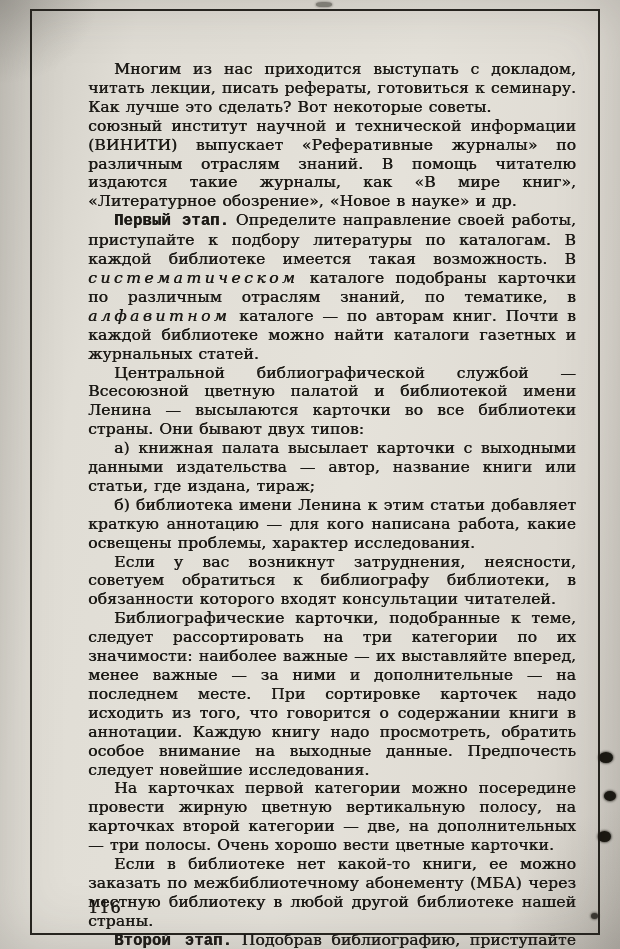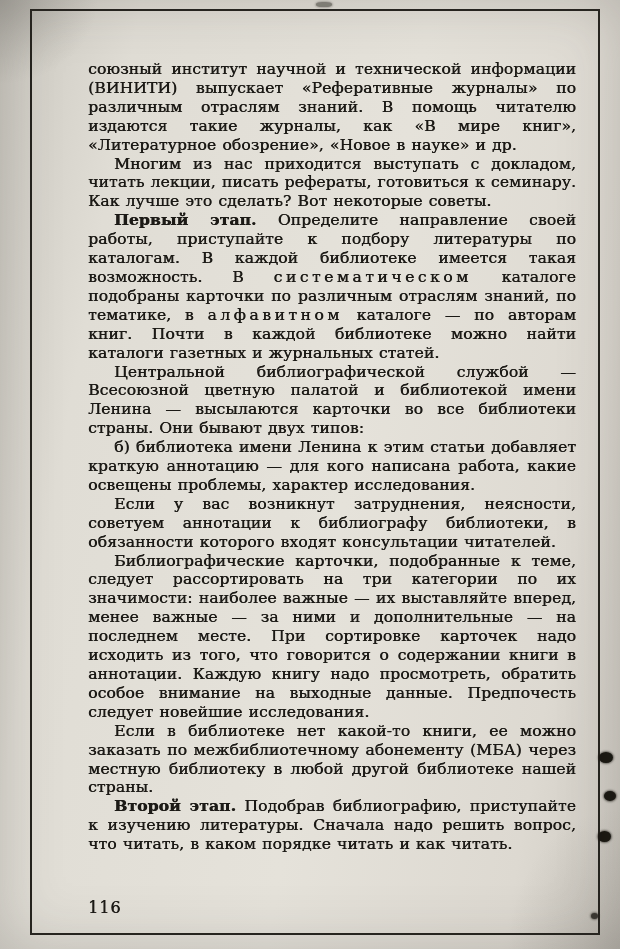--- a/index.html
+++ b/index.html
@@ -49,23 +49,25 @@
   }
   .para {
     margin: 0;
     padding: 0;
   }
   .para.indent {
     text-indent: 26px;
   }
   .seg-bold {
     font-weight: 700;
+    font-family: Liberation Mono, monospace;
   }
   .seg-spaced {
     letter-spacing: 3.5px;
+    font-style: italic;
   }
   .page-number {
     position: absolute;
     left: 88px;
     bottom: 32px;
     font-size: 16px;
     letter-spacing: 1px;
     text-shadow: 0.4px 0 0 currentColor;
   }
   .ink-speck {
@@ -80,27 +82,29 @@
   .speck-4 { left: 591px; top: 913px; width: 7px;  height: 6px; opacity: .8; }
   .speck-5 { left: 316px; top: 2px;  width: 16px; height: 5px; opacity: .45; border-radius: 40%; }
 </style>
 </head>
 <body>
 
 <div class="scan-page">
   <div class="page-frame"></div>
 
   <div class="text-block">
+      <p class="para indent"><span class="seg-normal">Многим из нас приходится выступать с докладом, читать лекции, писать рефераты, готовиться к семинару. Как лучше это сделать? Вот некоторые советы.</span></p>
       <p class="para"><span class="seg-normal">союзный институт научной и технической информации (ВИНИТИ) выпускает «Реферативные журналы» по различным отраслям знаний. В помощь читателю издаются такие журналы, как «В мире книг», «Литературное обозрение», «Новое в науке» и др.</span></p>
-      <p class="para indent"><span class="seg-normal">Многим из нас приходится выступать с докладом, читать лекции, писать рефераты, готовиться к семинару. Как лучше это сделать? Вот некоторые советы.</span></p>
       <p class="para indent"><span class="seg-bold">Первый этап.</span><span class="seg-normal"> Определите направление своей работы, приступайте к подбору литературы по каталогам. В каждой библиотеке имеется такая возможность. В </span><span class="seg-spaced">систематическом</span><span class="seg-normal"> каталоге подобраны карточки по различным отраслям знаний, по тематике, в </span><span class="seg-spaced">алфавитном</span><span class="seg-normal"> каталоге — по авторам книг. Почти в каждой библиотеке можно найти каталоги газетных и журнальных статей.</span></p>
       <p class="para indent"><span class="seg-normal">Центральной библиографической службой — Всесоюзной цветную палатой и библиотекой имени Ленина — высылаются карточки во все библиотеки страны. Они бывают двух типов:</span></p>
+      <p class="para indent"><span class="seg-normal">а) книжная палата высылает карточки с выходными данными издательства — автор, название книги или статьи, где издана, тираж;</span></p>
       <p class="para indent"><span class="seg-normal">б) библиотека имени Ленина к этим статьи добавляет краткую аннотацию — для кого написана работа, какие освещены проблемы, характер исследования.</span></p>
-      <p class="para indent"><span class="seg-normal">Если у вас возникнут затруднения, неясности, советуем аннотации к библиографу библиотеки, в обязанности которого входят консультации читателей.</span></p>
+      <p class="para indent"><span class="seg-normal">Если у вас возникнут затруднения, неясности, советуем обратиться к библиографу библиотеки, в обязанности которого входят консультации читателей.</span></p>
       <p class="para indent"><span class="seg-normal">Библиографические карточки, подобранные к теме, следует рассортировать на три категории по их значимости: наиболее важные — их выставляйте вперед, менее важные — за ними и дополнительные — на последнем месте. При сортировке карточек надо исходить из того, что говорится о содержании книги в аннотации. Каждую книгу надо просмотреть, обратить особое внимание на выходные данные. Предпочесть следует новейшие исследования.</span></p>
+      <p class="para indent"><span class="seg-normal">На карточках первой категории можно посередине провести жирную цветную вертикальную полосу, на карточках второй категории — две, на дополнительных — три полосы. Очень хорошо вести цветные карточки.</span></p>
       <p class="para indent"><span class="seg-normal">Если в библиотеке нет какой-то книги, ее можно заказать по межбиблиотечному абонементу (МБА) через местную библиотеку в любой другой библиотеке нашей страны.</span></p>
       <p class="para indent"><span class="seg-bold">Второй этап.</span><span class="seg-normal"> Подобрав библиографию, приступайте к изучению литературы. Сначала надо решить вопрос, что читать, в каком порядке читать и как читать.</span></p>
     </div>
 
   <div class="page-number">116</div>
 
   <div class="ink-speck speck-1"></div>
   <div class="ink-speck speck-2"></div>
   <div class="ink-speck speck-3"></div>
   <div class="ink-speck speck-4"></div>

